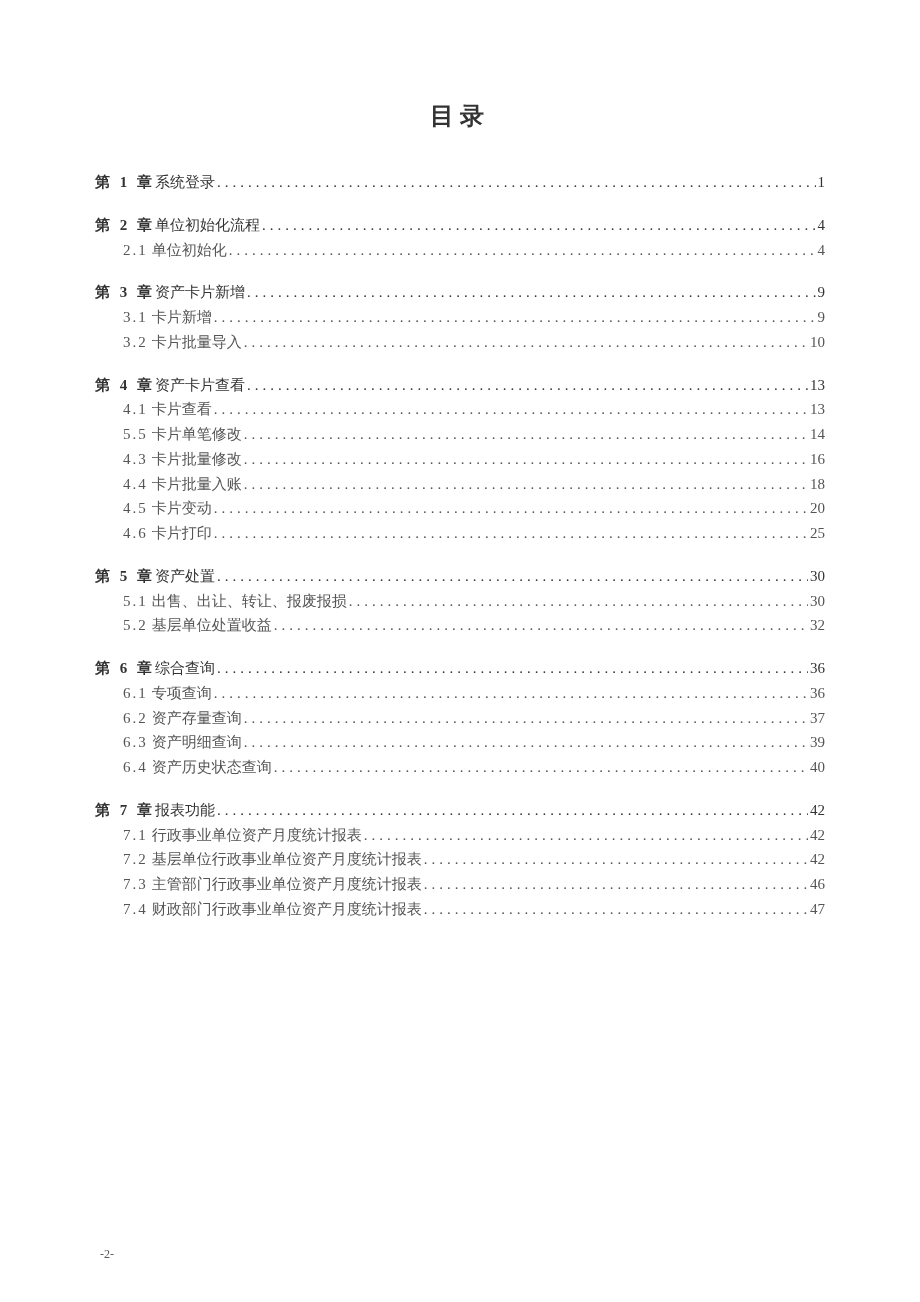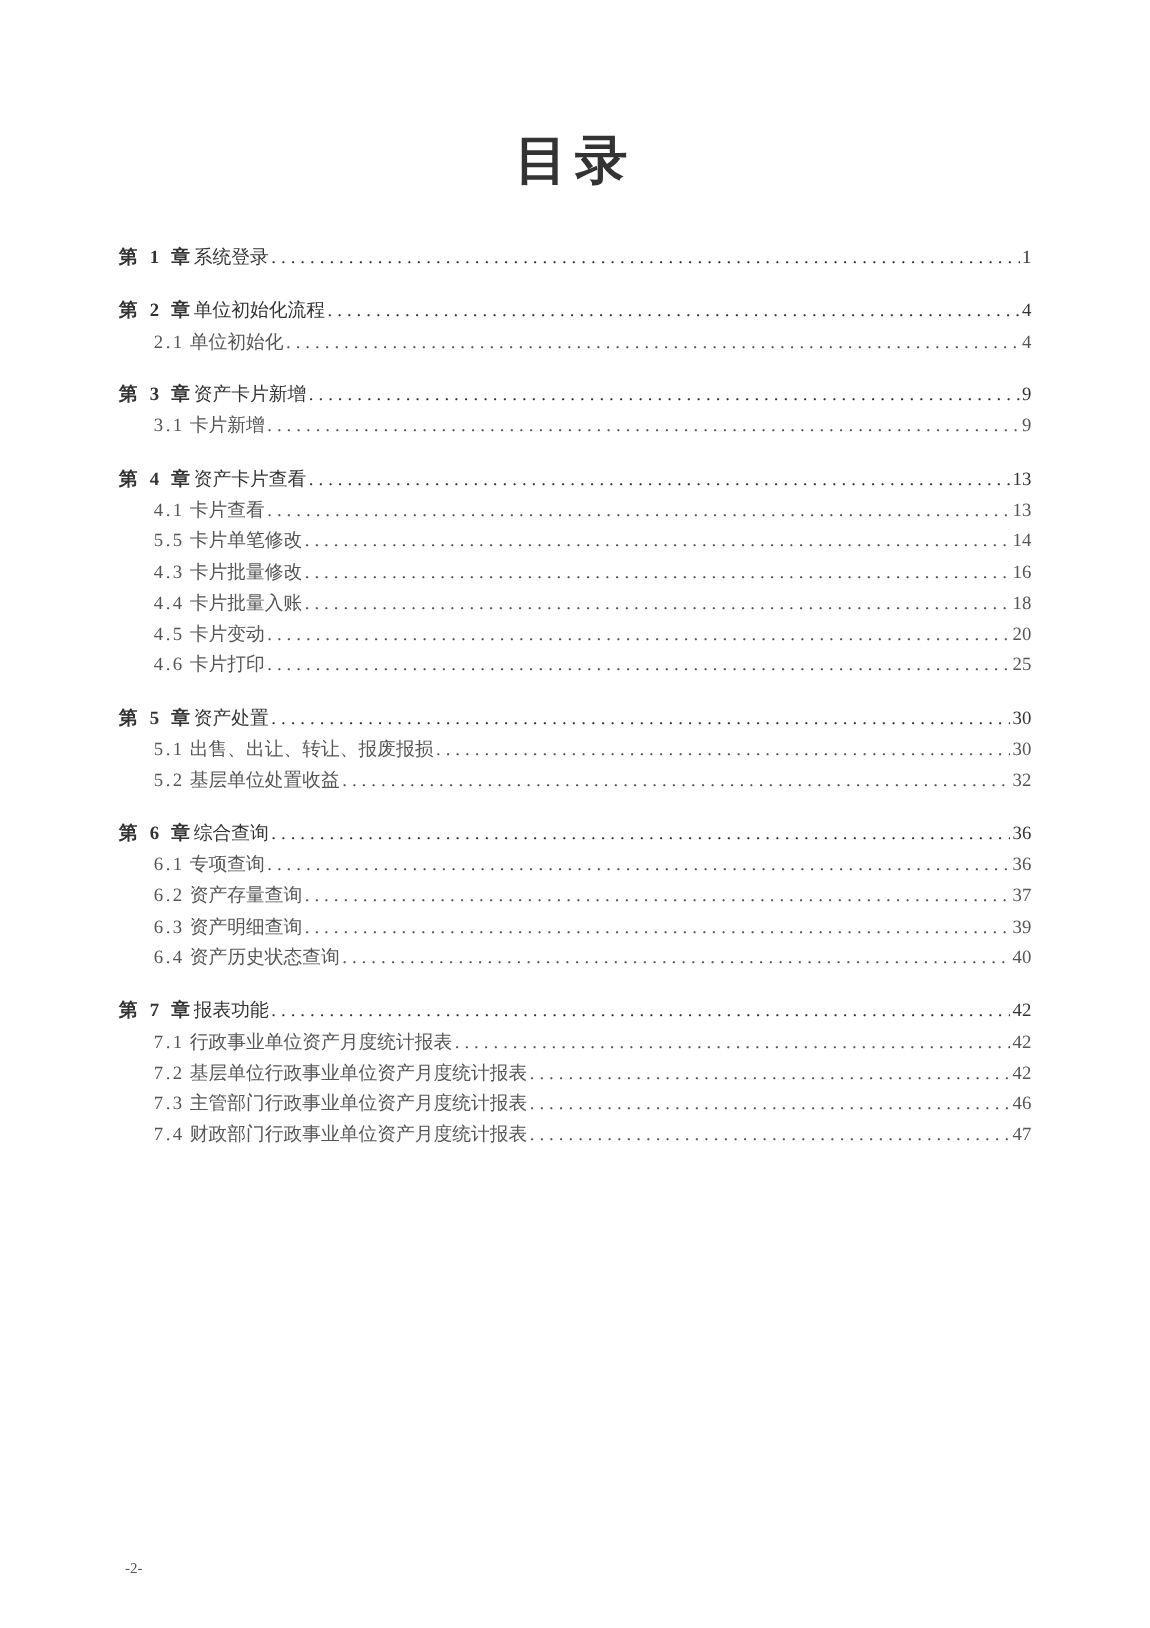--- a/index.html
+++ b/index.html
@@ -9,21 +9,21 @@
       background: #fff;
       font-family: "SimSun", "宋体", serif;
       color: #333;
       position: relative;
     }
     .page {
       padding: 100px 95px 0 95px;
     }
     .title {
       text-align: center;
-      font-size: 42px;
+      font-size: 24px;
       font-weight: bold;
       color: #333;
       letter-spacing: 6px;
       margin-bottom: 38px;
     }
     .toc-group {
       margin-bottom: 18px;
     }
     .toc-line {
       display: flex;
@@ -103,20 +103,26 @@
           <span class="label">资产卡片新增</span>
           <span class="dots"></span>
           <span class="pg">9</span>
         </div>
         <div class="toc-line toc-sub">
           <span class="num">3.1</span>
           <span>卡片新增</span> 
           <span class="dots"></span>
           <span class="pg">9</span>
         </div>
+        <div class="toc-line toc-sub">
+          <span class="num">3.2</span>
+          <span>卡片批量导入</span> 
+          <span class="dots"></span>
+          <span class="pg">10</span>
+        </div>
       </div>
       <div class="toc-group">
         <div class="toc-line toc-chapter">
           <span class="chap">第 4 章</span> 
           <span class="label">资产卡片查看</span>
           <span class="dots"></span>
           <span class="pg">13</span>
         </div>
         <div class="toc-line toc-sub">
           <span class="num">4.1</span>

